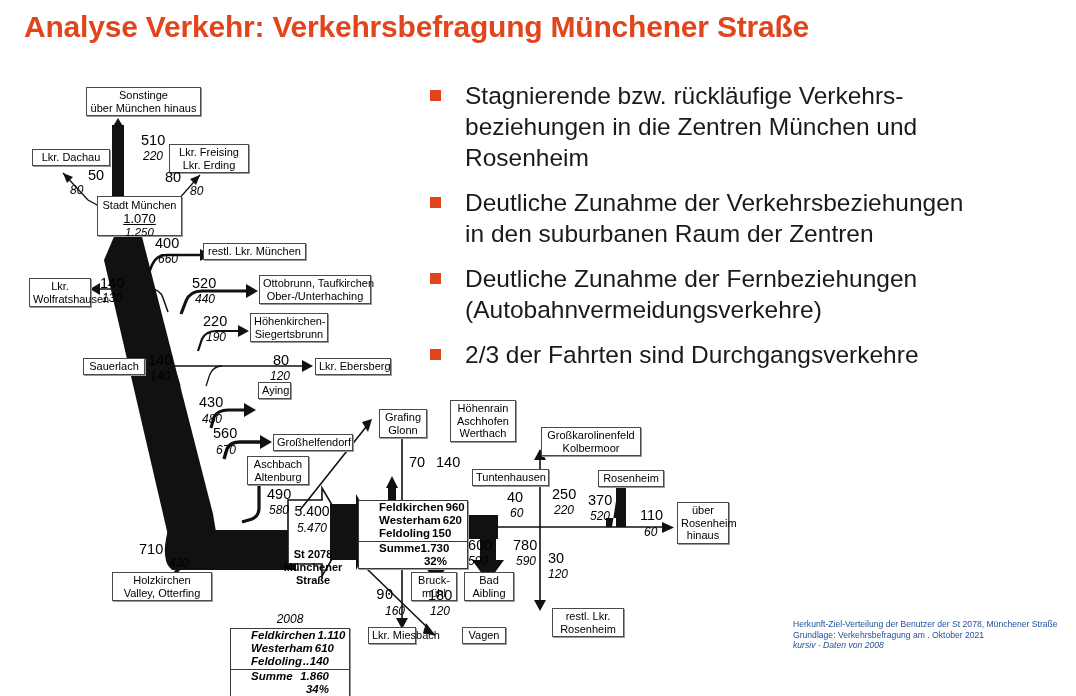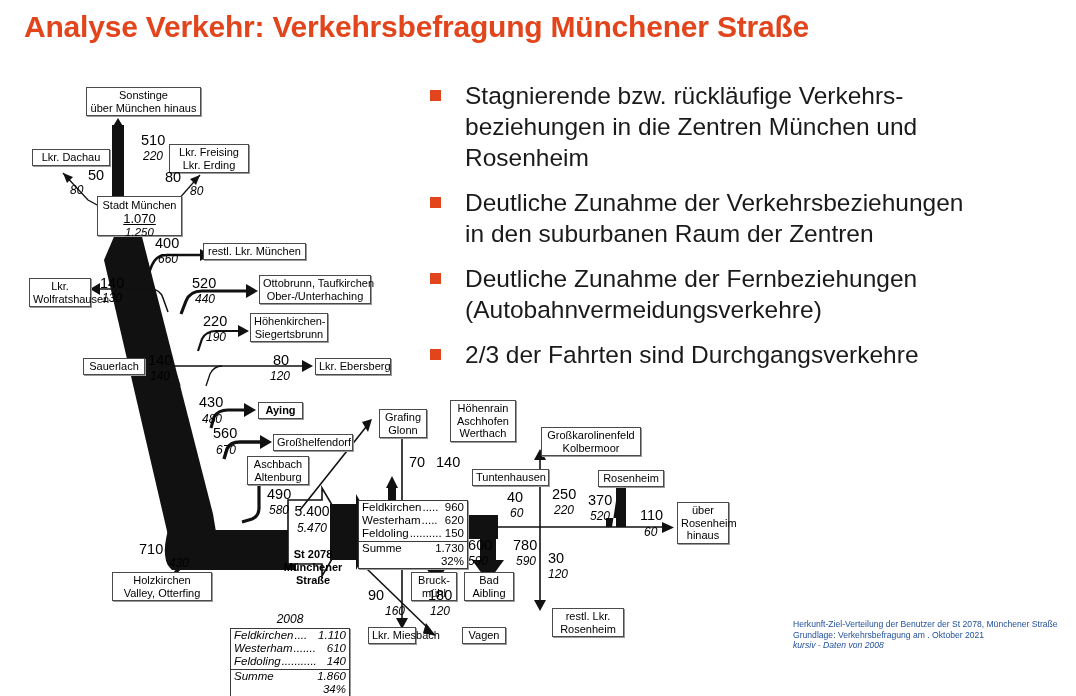--- a/index.html
+++ b/index.html
@@ -63,21 +63,21 @@
 
   
   .tbl{
     position:absolute;
     border:1px solid #3a3a3a;
     background:#fff;
     font-size:11.5px;
     box-shadow:1px 1px 0 #9a9a9a;
     box-sizing:border-box;
   }
-  .tbl .row{display:flex;justify-content:space-between;padding:0 3px;line-height:13.2px;white-space:nowrap;}
+  .tbl .row{display:flex;justify-content:space-between;padding:0 20px;line-height:13.2px;white-space:nowrap;font-weight:bold;}
   .tbl .sep{border-top:1px solid #3a3a3a;}
   .tbl .dots{flex:1;overflow:hidden;margin:0 1px;letter-spacing:0px;}
   .tbl.it{font-style:italic;}
   .tblcap{position:absolute;font-size:12px;font-style:italic;text-align:center;width:100%;}
 
   
   .srcnote{
     position:absolute;left:793px;top:619px;width:283px;
     font-size:8.6px;line-height:10.6px;color:#1F4E9C;
     font-family:"Liberation Sans", sans-serif;
@@ -289,21 +289,21 @@
     </div>
     <div class="num" style="left:148px;top:293px;">140</div>
     <div class="num sm" style="left:150px;top:309px;">140</div>
 
     <div class="nbox" style="left:315px;top:298px;width:76px;">
       <div>Lkr. Ebersberg</div>
     </div>
     <div class="num" style="left:273px;top:293px;">80</div>
     <div class="num sm" style="left:270px;top:309px;">120</div>
 
-    <div class="nbox" style="left:258px;top:342px;width:45px;font-weight:bold;">
+    <div class="nbox" style="left:258px;top:322px;width:33px;">
       <div>Aying</div>
     </div>
     <div class="num" style="left:199px;top:335px;">430</div>
     <div class="num sm" style="left:202px;top:352px;">480</div>
 
     <div class="nbox" style="left:273px;top:374px;width:80px;">
       <div>Großhelfendorf</div>
     </div>
     <div class="num" style="left:213px;top:366px;">560</div>
     <div class="num sm" style="left:216px;top:383px;">670</div>
@@ -385,21 +385,21 @@
     <div class="nbox" style="left:552px;top:548px;width:72px;">
       <div>restl. Lkr.</div>
       <div>Rosenheim</div>
     </div>
     <div class="num" style="left:548px;top:491px;">30</div>
     <div class="num sm" style="left:548px;top:507px;">120</div>
 
     <div class="nbox" style="left:368px;top:567px;width:48px;">
       <div>Lkr. Miesbach</div>
     </div>
-    <div class="num" style="left:368px;top:528px;">90</div>
+    <div class="num" style="left:376px;top:528px;font-family:Liberation Mono, monospace;">90</div>
     <div class="num sm" style="left:385px;top:544px;">160</div>
 
     <div class="nbox" style="left:462px;top:567px;width:44px;">
       <div>Vagen</div>
     </div>
     <div class="num" style="left:428px;top:528px;">180</div>
     <div class="num sm" style="left:430px;top:544px;">120</div>
 
     <div class="tbl" style="left:358px;top:440px;width:110px;">
       <div class="row">

